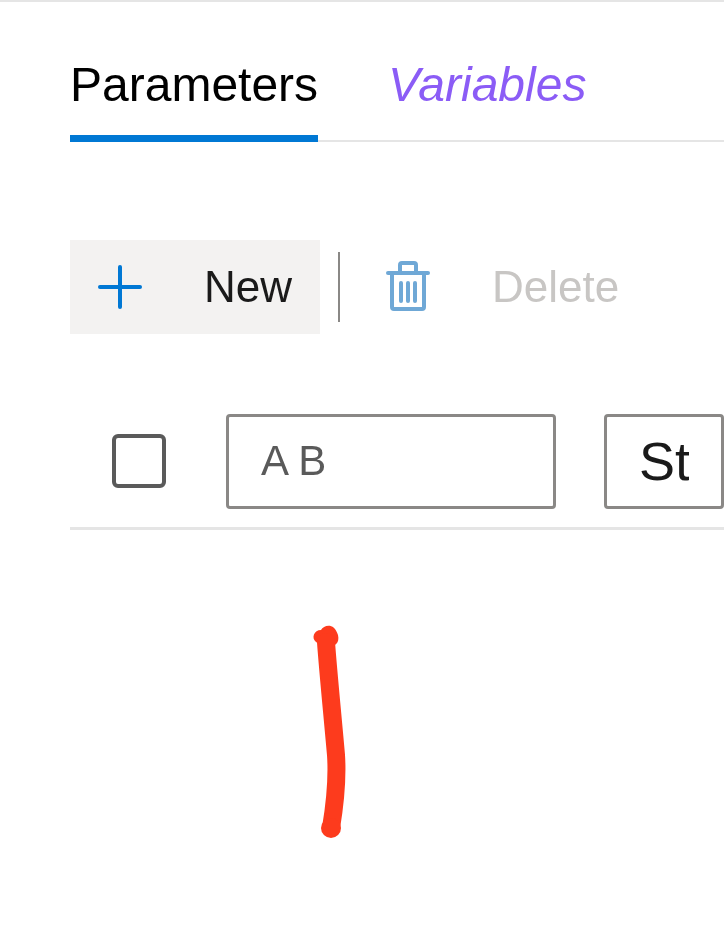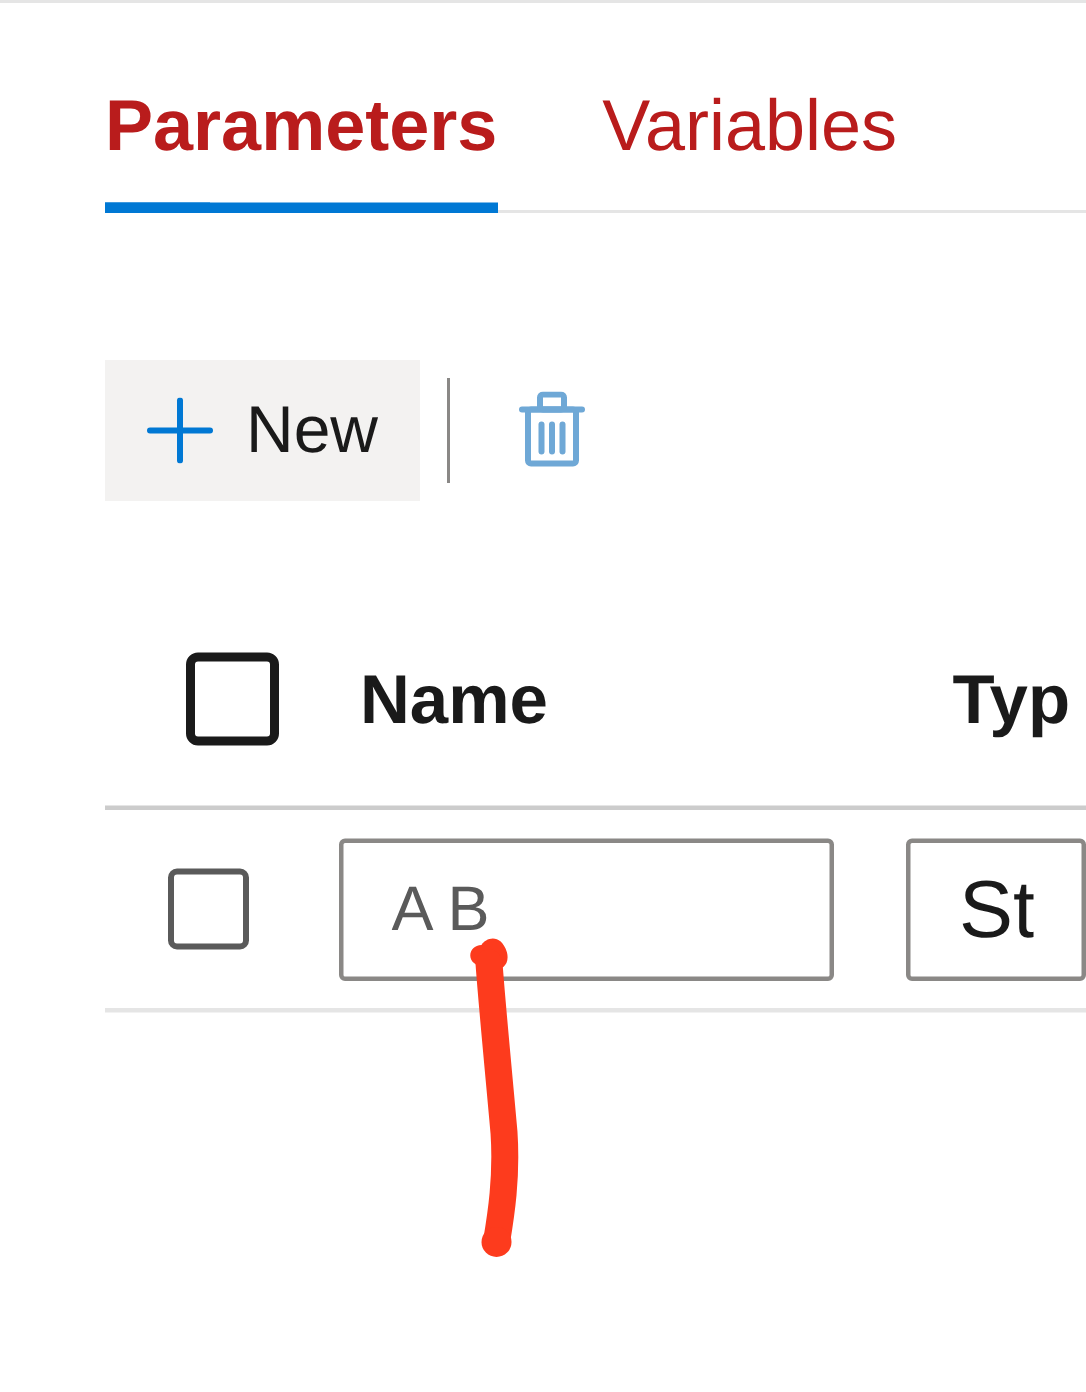--- a/index.html
+++ b/index.html
@@ -26,30 +26,31 @@
     .tabs {
       display: flex;
       position: absolute;
       top: 45px;
       left: 70px;
       right: 0;
       border-bottom: 2px solid #e5e5e5;
     }
     .tab {
       font-size: 48px;
-      font-weight: 700;
-      color: #b91c1c;
+      font-weight: 400;
+      color: #000000;
       padding: 12px 0 28px 0;
       margin-right: 70px;
       cursor: pointer;
       position: relative;
     }
     .tab.inactive {
-      color: #b91c1c;
+      color: #8b5cf6;
       font-weight: 400;
+      font-style: italic;
     }
     .tab.active::after {
       content: "";
       position: absolute;
       bottom: -2px;
       left: 0;
       width: 100%;
       height: 7px;
       background: #0078d4;
     }
@@ -69,20 +70,21 @@
       align-items: center;
       height: 94px;
     }
     .toolbar-button {
       display: flex;
       align-items: center;
       padding: 0 28px;
       height: 94px;
       font-size: 44px;
       cursor: pointer;
+      gap: 40px;
     }
     .toolbar-button.new {
       background: #f3f2f1;
       color: #1a1a1a;
     }
     .toolbar-button.new .icon {
       color: #0078d4;
       margin-right: 22px;
     }
     .toolbar-separator {
@@ -214,31 +216,25 @@
     <span class="icon trash-icon">
       <svg viewBox="0 0 44 52" width="44" height="52">
         <rect x="6" y="12" width="32" height="36" rx="2" fill="none" stroke="#6fa8d6" stroke-width="4"></rect>
         <line x1="2" y1="12" x2="42" y2="12" stroke="#6fa8d6" stroke-width="4" stroke-linecap="round"></line>
         <line x1="15" y1="22" x2="15" y2="40" stroke="#6fa8d6" stroke-width="4" stroke-linecap="round"></line>
         <line x1="22" y1="22" x2="22" y2="40" stroke="#6fa8d6" stroke-width="4" stroke-linecap="round"></line>
         <line x1="29" y1="22" x2="29" y2="40" stroke="#6fa8d6" stroke-width="4" stroke-linecap="round"></line>
         <rect x="14" y="2" width="16" height="10" rx="2" fill="none" stroke="#6fa8d6" stroke-width="4"></rect>
       </svg>
     </span>
+    <span>Delete</span>
   </div>
 </div>
 
 <div class="table-area">
-  <div class="table-header">
-    <div class="checkbox-col">
-      <div class="checkbox"></div>
-    </div>
-    <div class="header-label name-col">Name</div>
-    <div class="header-label type-col">Typ</div>
-  </div>
   <div class="table-row">
     <div class="checkbox-col">
       <div class="checkbox row-checkbox"></div>
     </div>
     <div class="name-col">
       <input class="name-input" value="A B" style="">
     </div>
     <div class="type-col">
       <input class="type-input" value="St" style="">
     </div>

